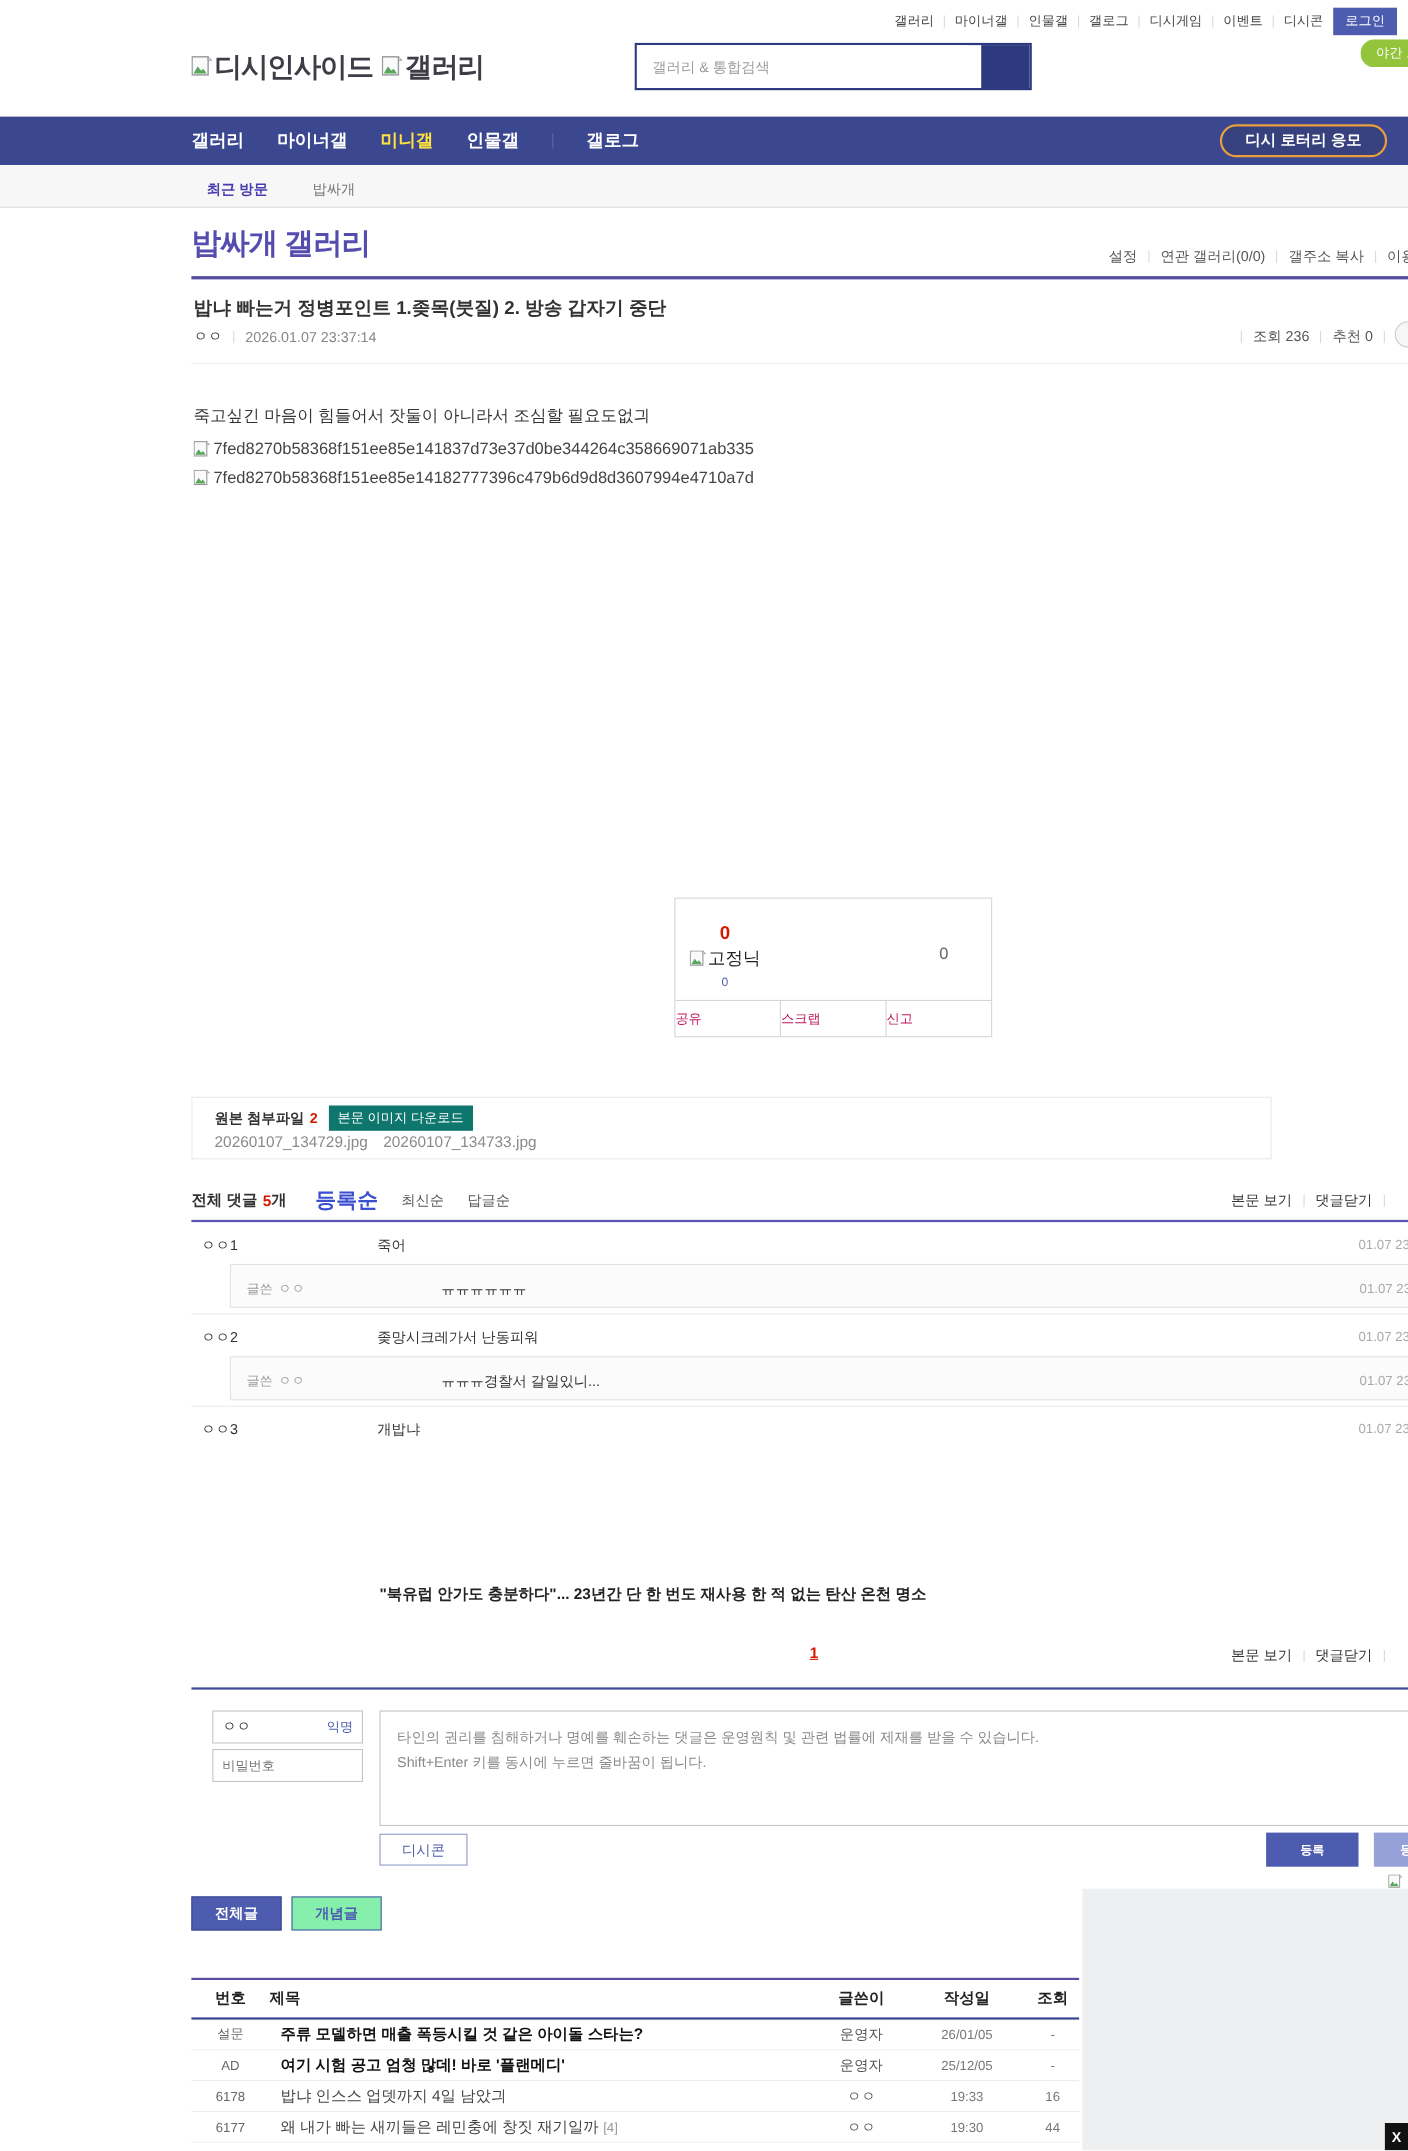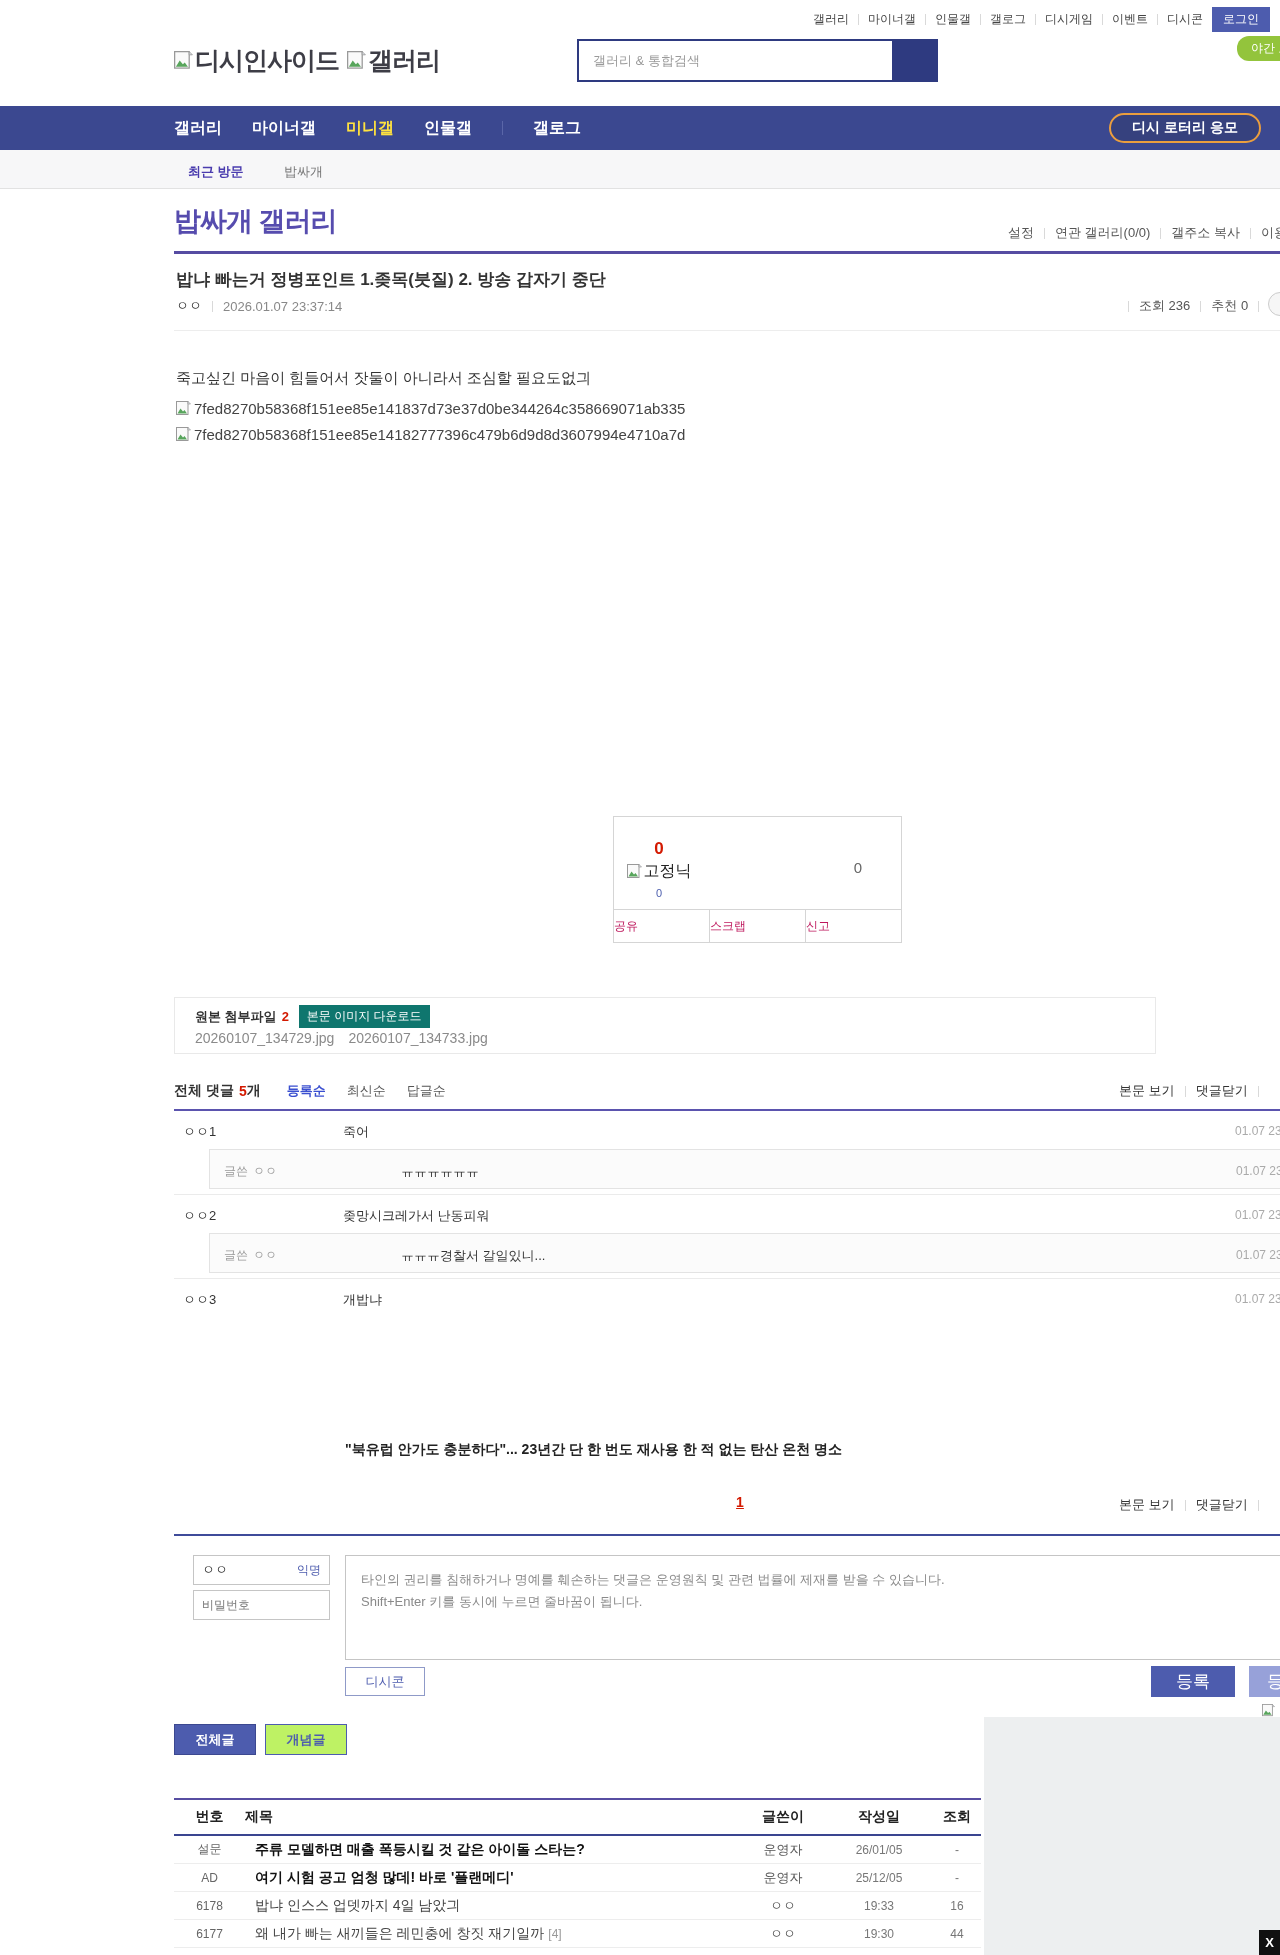--- a/index.html
+++ b/index.html
@@ -39,25 +39,25 @@
   .attach{left:174px;top:997px;width:982px;height:57px;border:1px solid #e9e9e9}
   .dl-badge{background:#0f766e;color:#fff;font-size:12px;padding:3px 8px;margin-left:10px;cursor:pointer}
   
   .cmt-nick{font-size:13px;color:#333}
   .cmt-text{font-size:13px;color:#333}
   .cmt-time{font-size:12px;color:#aaa}
   .replybox{background:#fbfbfb;border:1px solid #e3e3e3}
   .cdiv{height:1px;background:#ebebeb;width:1106px}
   
   .inbox{border:1px solid #c5c5c5;background:#fff}
-  .submit{background:#4d5cae;color:#fff;font-weight:normal;font-size:17px;display:flex;align-items:center;justify-content:center;cursor:pointer}
+  .submit{background:#4d5cae;color:#fff;font-weight:bold;font-size:11px;display:flex;align-items:center;justify-content:center;cursor:pointer}
   .submit.light{background:#97a1d9}
   .tab{width:82px;height:31px;display:flex;align-items:center;justify-content:center;font-size:13px;font-weight:bold;cursor:pointer}
   .tab.on{background:#4d5cae;border:1px solid #3c4890;color:#fff}
-  .tab.off{background:#bef264;border:1px solid #4d5cae;color:#4d5cae}
+  .tab.off{background:#86efac;border:1px solid #4d5cae;color:#4d5cae}
   
   .tbl{left:174px;top:1798px;width:807px}
   .tbl-topline{height:2px;background:#574ea2}
   .thead{display:flex;align-items:center;height:36px;border-bottom:2px solid #3a4590;font-size:14px;font-weight:bold;color:#222}
   .trow{display:flex;align-items:center;height:28px;border-bottom:1px solid #ededed;font-size:13px}
   .c-no{width:71px;text-align:center;flex:none}
   .c-title{flex:1;padding-left:10px;overflow:hidden;white-space:nowrap}
   .c-writer{width:84px;text-align:center;flex:none}
   .c-date{width:108px;text-align:center;flex:none}
   .c-views{width:48px;text-align:center;flex:none}
@@ -203,21 +203,21 @@
     <div class="a f" style="left:20px;top:32px;gap:14px">
       <span style="font-size:14px;color:#8a8a8a">20260107_134729.jpg</span>
       <span style="font-size:14px;color:#8a8a8a">20260107_134733.jpg</span>
     </div>
   </div>
 
   <div class="a f" style="left:174px;top:1079px;width:1106px;height:24px">
     <span style="font-size:14px;font-weight:bold;color:#333">전체 댓글</span>
     <span style="font-size:14px;font-weight:bold;color:#d31900;margin-left:5px">5</span>
     <span style="font-size:14px;font-weight:bold;color:#333">개</span>
-    <span style="font-size:13px;font-weight:bold;color:#3a4fd0;margin-left:26px">등록순</span>
+    <span style="font-size:19px;font-weight:bold;color:#3a4fd0;margin-left:26px">등록순</span>
     <span style="font-size:13px;color:#555;margin-left:21px">최신순</span>
     <span style="font-size:13px;color:#555;margin-left:21px">답글순</span>
     <span class="f" style="position:absolute;left:945px;gap:10px">
       <span class="nowrap" style="font-size:13px;color:#333">본문 보기</span>
       <span class="sep"></span>
       <span class="nowrap" style="font-size:13px;color:#333">댓글닫기</span>
       <span class="sep"></span>
     </span>
   </div>
   <div class="a" style="left:174px;top:1109px;width:1106px;height:2px;background:#5b54ae"></div>

